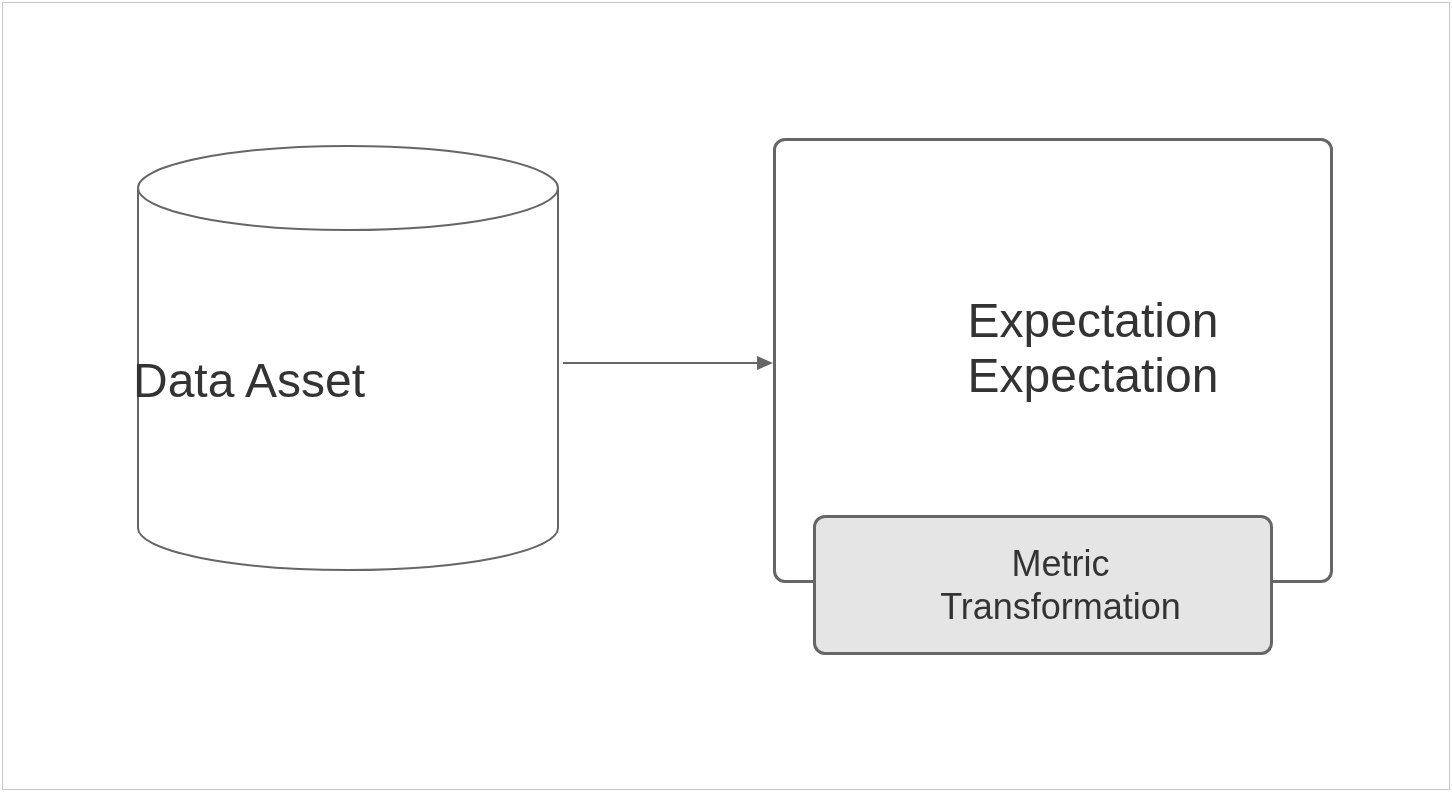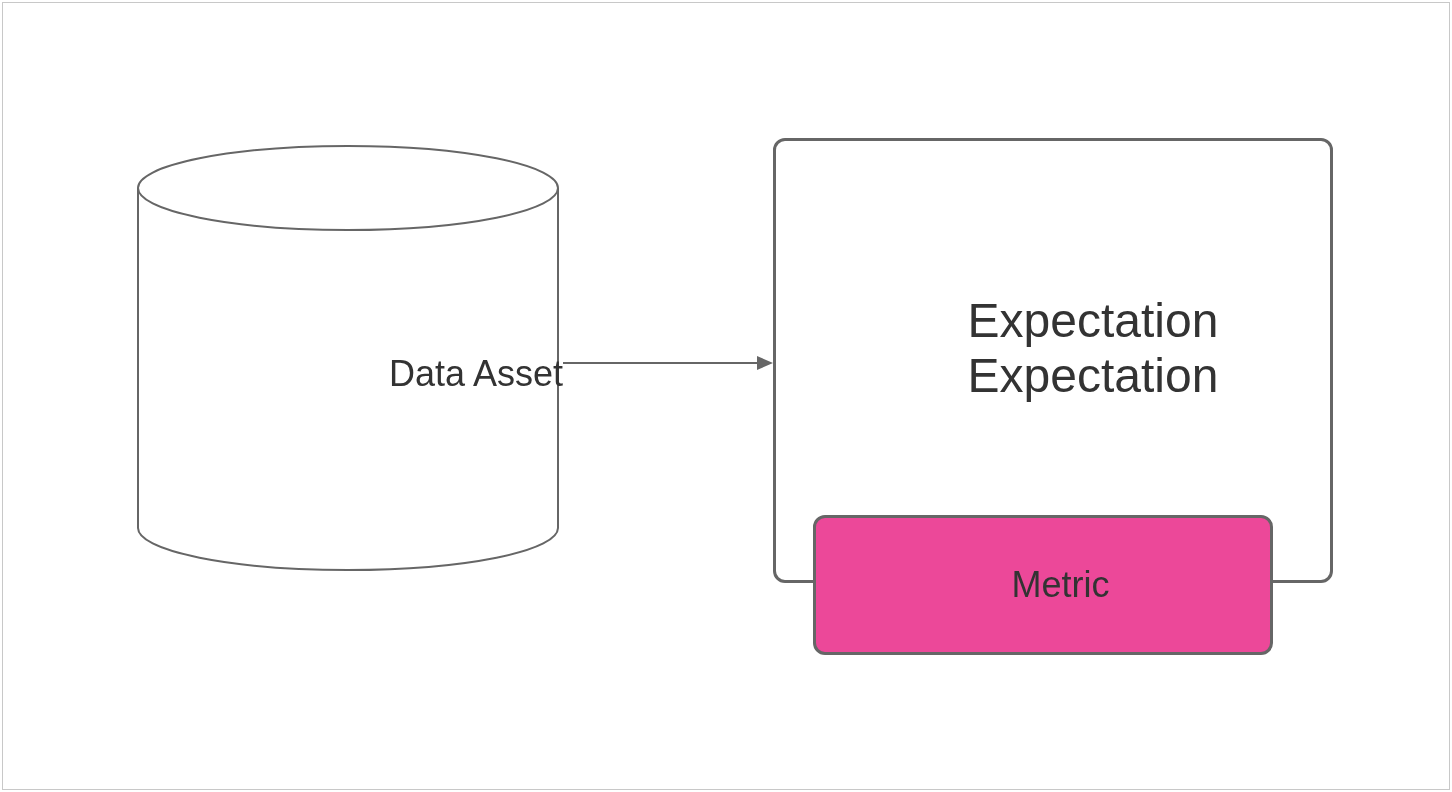--- a/index.html
+++ b/index.html
@@ -30,22 +30,22 @@
     }
     .cylinder svg {
       width: 100%;
       height: 100%;
     }
     .cylinder-label {
       position: absolute;
       left: 130px;
       top: 350px;
       width: 430px;
-      text-align: right;
-      font-size: 36px;
+      text-align: left;
+      font-size: 48px;
       color: #333333;
     }
     .main-box {
       position: absolute;
       left: 770px;
       top: 135px;
       width: 560px;
       height: 445px;
       border: 3px solid #666666;
       border-radius: 12px;
@@ -62,21 +62,21 @@
       line-height: 1.15;
     }
     .sub-box {
       position: absolute;
       left: 810px;
       top: 512px;
       width: 460px;
       height: 140px;
       border: 3px solid #666666;
       border-radius: 12px;
-      background: #ec4899;
+      background: #e5e5e5;
       display: flex;
       align-items: center;
       justify-content: center;
       padding-left: 35px;
     }
     .sub-box-label {
       text-align: center;
       font-size: 36px;
       color: #333333;
       line-height: 1.2;
@@ -121,16 +121,17 @@
 
   <div class="main-box"></div>
   <div class="main-box-label">
     <span>Expectation</span><br>
     <span>Expectation</span>
   </div>
 
   <div class="sub-box">
     <div class="sub-box-label">
       <span>Metric</span><br>
+      <span>Transformation</span>
     </div>
   </div>
 
 </div>
 
 </body></html>

